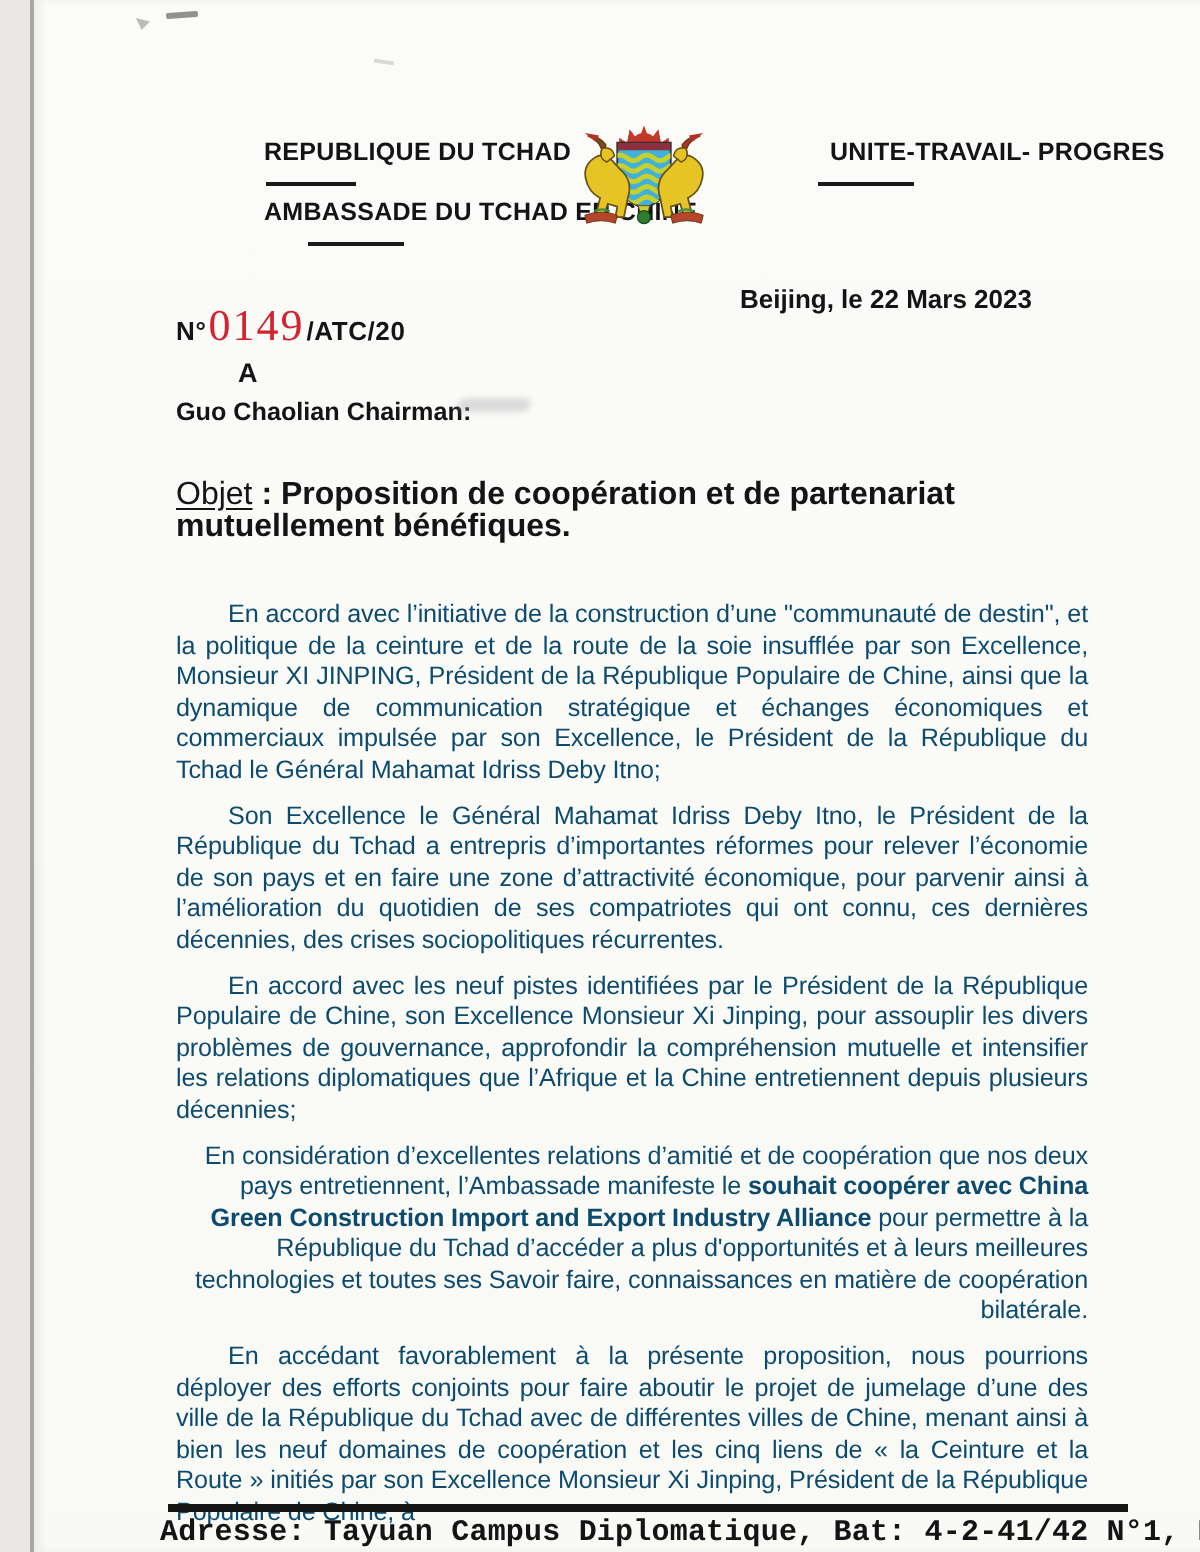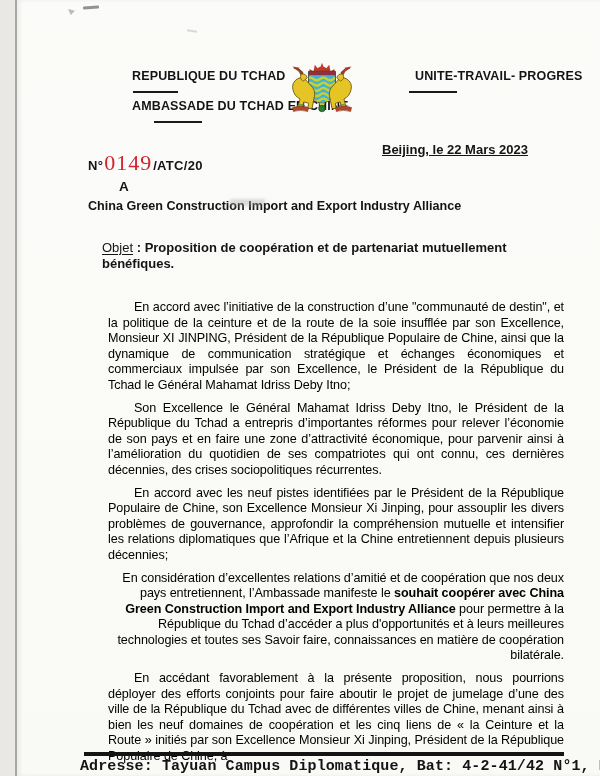--- a/index.html
+++ b/index.html
@@ -24,28 +24,28 @@
   .hl2{left:88px;top:99px;}
   .hr1{left:371px;top:69px;}
   .rule{position:absolute;height:1.8px;background:#1a1a1c;}
   .r1{left:133px;top:91px;width:45px;}
   .r2{left:154px;top:121px;width:48px;}
   .r3{left:409px;top:91px;width:48px;}
   .emblem{position:absolute;left:280px;top:59px;width:84px;height:59px;}
   .refline{position:absolute;left:88px;top:136px;display:inline-flex;align-items:baseline;white-space:nowrap;}
   .ref-prefix,.ref-suffix{font-weight:bold;font-size:13px;letter-spacing:.3px;color:#141416;}
   .ref-number{font-family:"Liberation Serif", serif;font-size:22px;line-height:1;color:#d2232e;letter-spacing:1px;margin:16px 1px;}
-  .dateline{position:absolute;left:382px;top:142px;font-weight:bold;font-size:13px;color:#141416;white-space:nowrap;text-decoration:underline;}
+  .dateline{position:absolute;left:370px;top:142px;font-weight:bold;font-size:13px;color:#141416;white-space:nowrap;}
   .salutation{position:absolute;left:119px;top:179px;font-weight:bold;font-size:13.5px;color:#141416;}
   .recipient{position:absolute;left:88px;top:199px;font-weight:bold;font-size:12.6px;line-height:15px;color:#141416;white-space:nowrap;}
   .smudge{position:absolute;left:229px;top:199px;width:36px;height:7px;background:#a9a9ad;opacity:.4;filter:blur(1.6px);transform:skewX(-12deg);border-radius:3px;}
-  .subject{position:absolute;left:88px;top:240px;width:470px;font-size:13px;line-height:15.5px;color:#141416;margin-left:14px;}
+  .subject{position:absolute;left:88px;top:240px;width:470px;font-size:16px;line-height:15.5px;color:#141416;}
   .subject .label{font-weight:400;text-decoration:underline;text-underline-offset:2px;}
   .subject .rest{font-weight:bold;}
-  .bodytext{position:absolute;left:88px;top:300px;width:456px;font-size:12.6px;line-height:15.6px;letter-spacing:-0.08px;color:#000000;margin-left:20px;}
+  .bodytext{position:absolute;left:88px;top:300px;width:456px;font-size:12.6px;line-height:15.6px;letter-spacing:-0.08px;color:#0c4a6e;}
   .bodytext p{margin:0 0 7px 0;text-indent:26px;text-align:justify;}
   .bodytext p.noindent{text-indent:0;text-align:right;}
   .bodytext .b{font-weight:bold;}
   .footrule{position:absolute;left:84px;top:752px;width:480px;height:3.5px;background:#141414;}
   .address{position:absolute;left:80px;top:758px;width:488px;text-align:right;font-weight:bold;font-size:15px;letter-spacing:.1px;color:#141416;white-space:nowrap;font-family:Liberation Mono, monospace;}
 </style>
 </head>
 <body>
 
 <div class="paper">
@@ -111,21 +111,21 @@
   <span class="ref-prefix">N°</span>
   <span class="ref-number">0149</span>
   <span class="ref-suffix">/ATC/20</span>
 </div>
 
 <div class="dateline">Beijing, le 22 Mars 2023</div>
 
 <div class="salutation">A</div>
 
 <div class="recipient">
-  <div>China Green Construction Import and Export Industry Alliance</div>
+  <div>Guo Chaolian Chairman:</div>
 </div>
 <div class="smudge"></div>
 
 <div class="subject">
   <span class="label">Objet</span><span class="rest"> : </span><span class="rest">Proposition de coopération et de partenariat mutuellement bénéfiques.</span>
 </div>
 
 <div class="bodytext">
   <p>En accord avec l’initiative de la construction d’une "communauté de destin", et la politique de la ceinture et de la route de la soie insufflée par son Excellence, Monsieur XI JINPING, Président de la République Populaire de Chine, ainsi que la dynamique de communication stratégique et échanges économiques et commerciaux impulsée par son Excellence, le Président de la République du Tchad le Général Mahamat Idriss Deby Itno;</p>
   <p>Son Excellence le Général Mahamat Idriss Deby Itno, le Président de la République du Tchad a entrepris d’importantes réformes pour relever l’économie de son pays et en faire une zone d’attractivité économique, pour parvenir ainsi à l’amélioration du quotidien de ses compatriotes qui ont connu, ces dernières décennies, des crises sociopolitiques récurrentes.</p>

